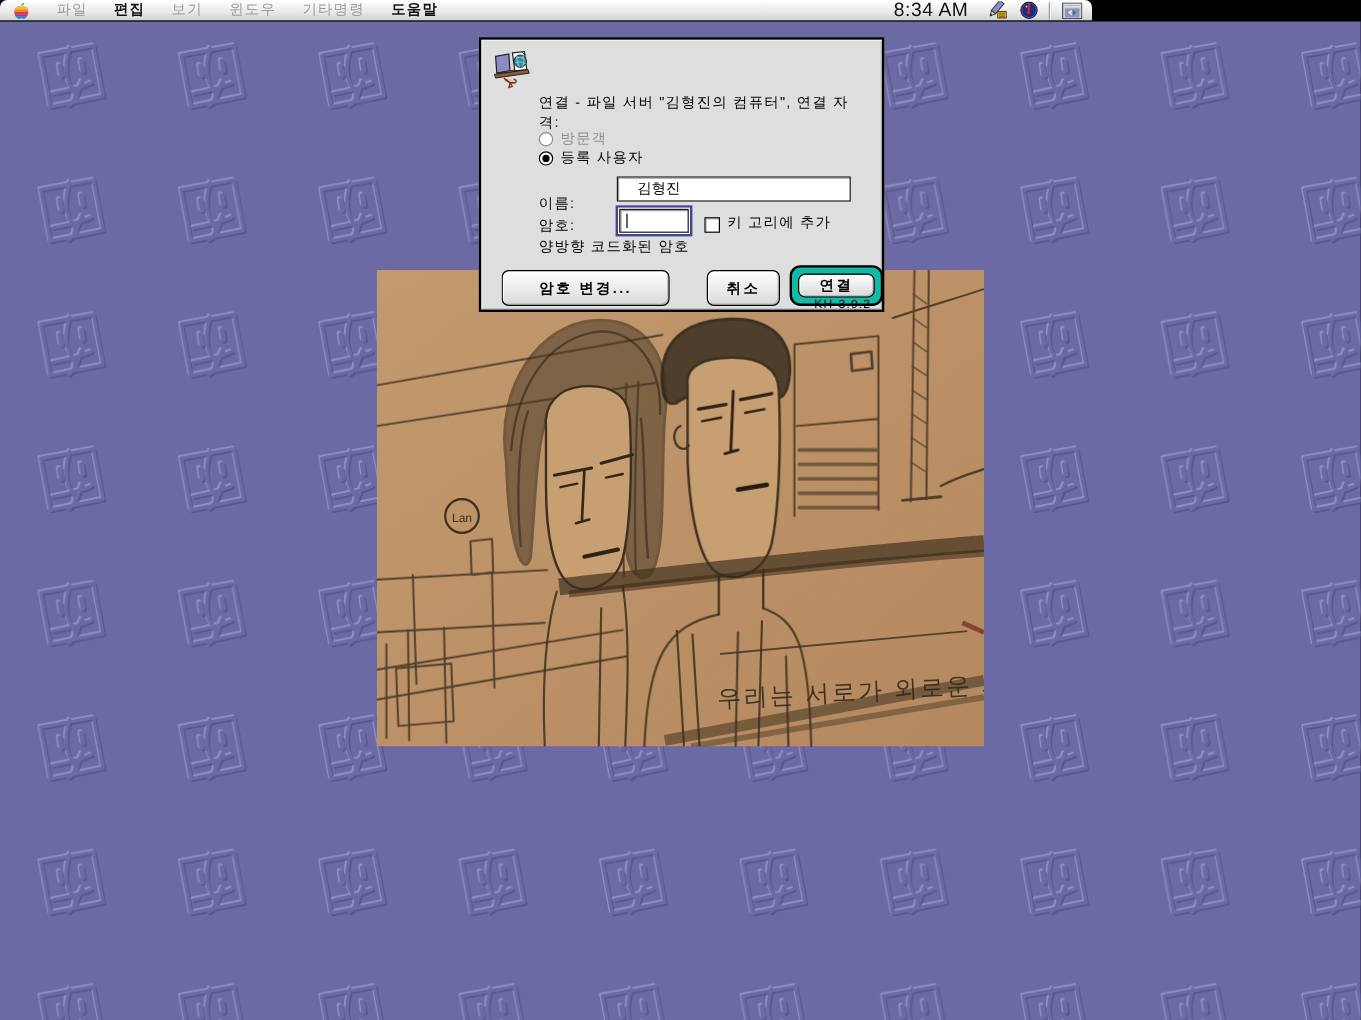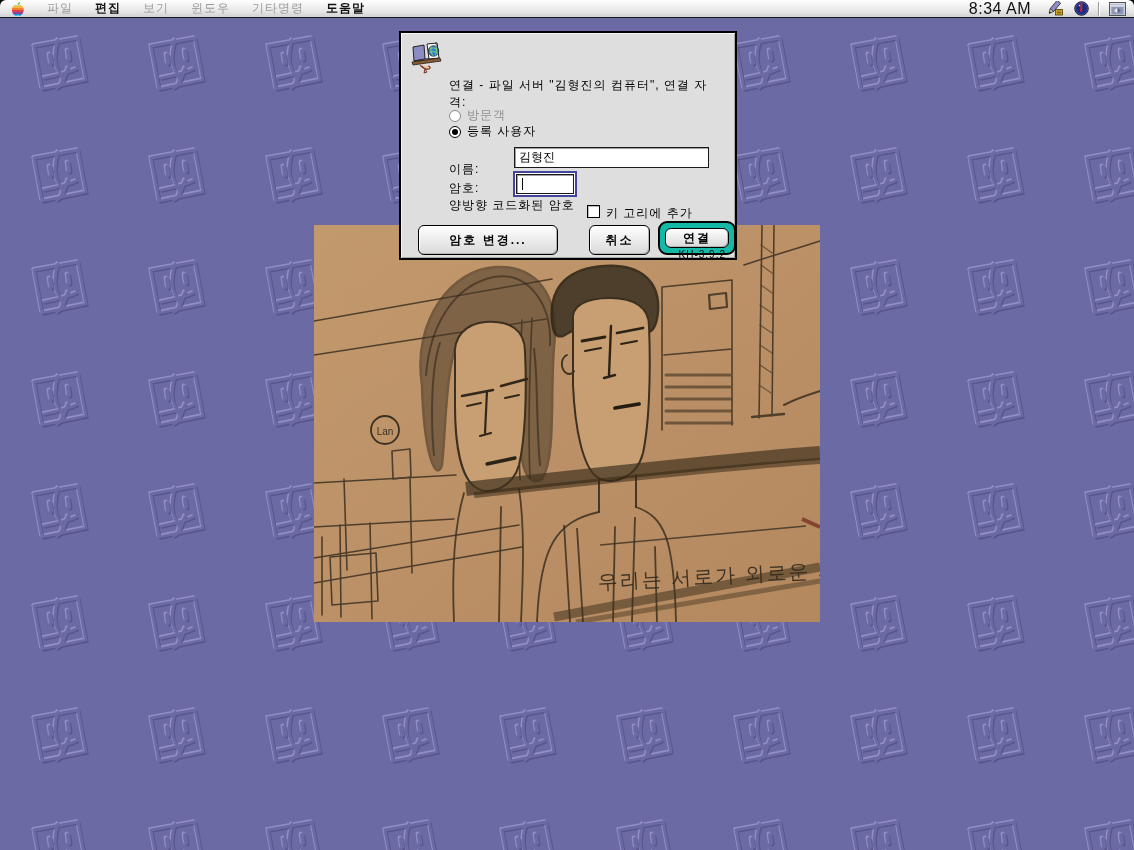--- a/index.html
+++ b/index.html
@@ -1,20 +1,20 @@
 <!DOCTYPE html>
 <html><head>
 <meta charset="utf-8">
 <style>
   html,body{margin:0;padding:0;background:#000;}
   body{width:1134px;height:850px;overflow:hidden;position:relative;
        font-family:"Liberation Sans",sans-serif;-webkit-font-smoothing:none;}
 
   
-  .menubar{position:absolute;left:0;top:0;width:1134px;height:18px;
+  .menubar{position:absolute;left:0;top:0;width:910px;height:18px;
     background:linear-gradient(#ffffff,#e9e9e9 60%,#d2d2d2);
     border-bottom:1px solid #1a1a1a;border-radius:6px 6px 0 0;
     display:flex;box-sizing:border-box;z-index:30;}
   .menubar .apple{margin:0 12px 0 10px;display:flex;align-items:center;}
   .menu-item{font-size:12px;padding:0 11px;line-height:17px;letter-spacing:1px;}
   .menu-item.enabled{color:#111;font-weight:700;}
   .menu-item.disabled{color:#9a9a9a;font-weight:400;}
   .menubar-right{margin-left:auto;display:flex;align-items:center;height:100%;}
   .clock{font-size:16px;color:#111;margin-right:10px;letter-spacing:.5px;}
   .tray-icon{margin:0 5px;display:flex;align-items:center;}
@@ -36,25 +36,25 @@
   .dlg-icon{position:absolute;left:9px;top:8px;}
   .dlg-msg{position:absolute;left:48px;top:44px;width:275px;letter-spacing:1px;}
   .radio-row{position:absolute;left:48px;display:flex;align-items:center;gap:6px;letter-spacing:1px;}
   .radio{width:12px;height:12px;border-radius:50%;background:#fff;box-sizing:border-box;display:inline-block;}
   .radio.off{border:1px solid #8a8a8a;}
   .radio.on{border:1px solid #000;position:relative;}
   .radio.on::after{content:"";position:absolute;left:2px;top:2px;width:6px;height:6px;border-radius:50%;background:#000;}
   .lbl-gray{color:#8f8f8f;text-align:center;}
   .fld-label{position:absolute;left:48px;letter-spacing:1px;}
   .textfield{position:absolute;background:#fff;border:1px solid #1a1a1a;box-sizing:border-box;
-    box-shadow:inset 1px 1px 0 #9f9f9f;font-size:12px;padding:2px 4px;
+    box-shadow:inset 1px 1px 0 #9f9f9f;font-size:12px;padding:2px 16px;
     font-family:"Liberation Sans",sans-serif;}
   .pwfield{box-shadow:inset 1px 1px 0 #9f9f9f,0 0 0 1px #ffffff,0 0 0 3px #44449b;}
   .caret{position:absolute;left:5px;top:3px;width:1px;height:12px;background:#000;}
-  .checkbox-row{position:absolute;display:flex;align-items:flex-start;gap:6px;letter-spacing:1px;margin-top:28px;}
+  .checkbox-row{position:absolute;display:flex;align-items:flex-end;gap:6px;letter-spacing:1px;}
   .checkbox{width:11px;height:11px;background:#fff;border:1px solid #000;
     box-shadow:inset 1px 1px 0 #bbb;display:inline-block;}
   .note{position:absolute;left:48px;letter-spacing:1px;}
   .btn{position:absolute;height:30px;border:1px solid #000;border-radius:6px;
     background:linear-gradient(#ffffff,#d9d9d9);font-size:12px;font-weight:700;
     letter-spacing:2px;color:#000;box-shadow:inset 1px 1px 0 #fff,inset -1px -1px 0 #b5b5b5;
     font-family:"Liberation Sans",sans-serif;padding:0;}
   .default-ring{position:absolute;border:2px solid #000;border-radius:9px;padding:5px;
     background:#14b8a6;}
   .default-ring .btn{position:static;display:block;width:100%;height:20px;}

